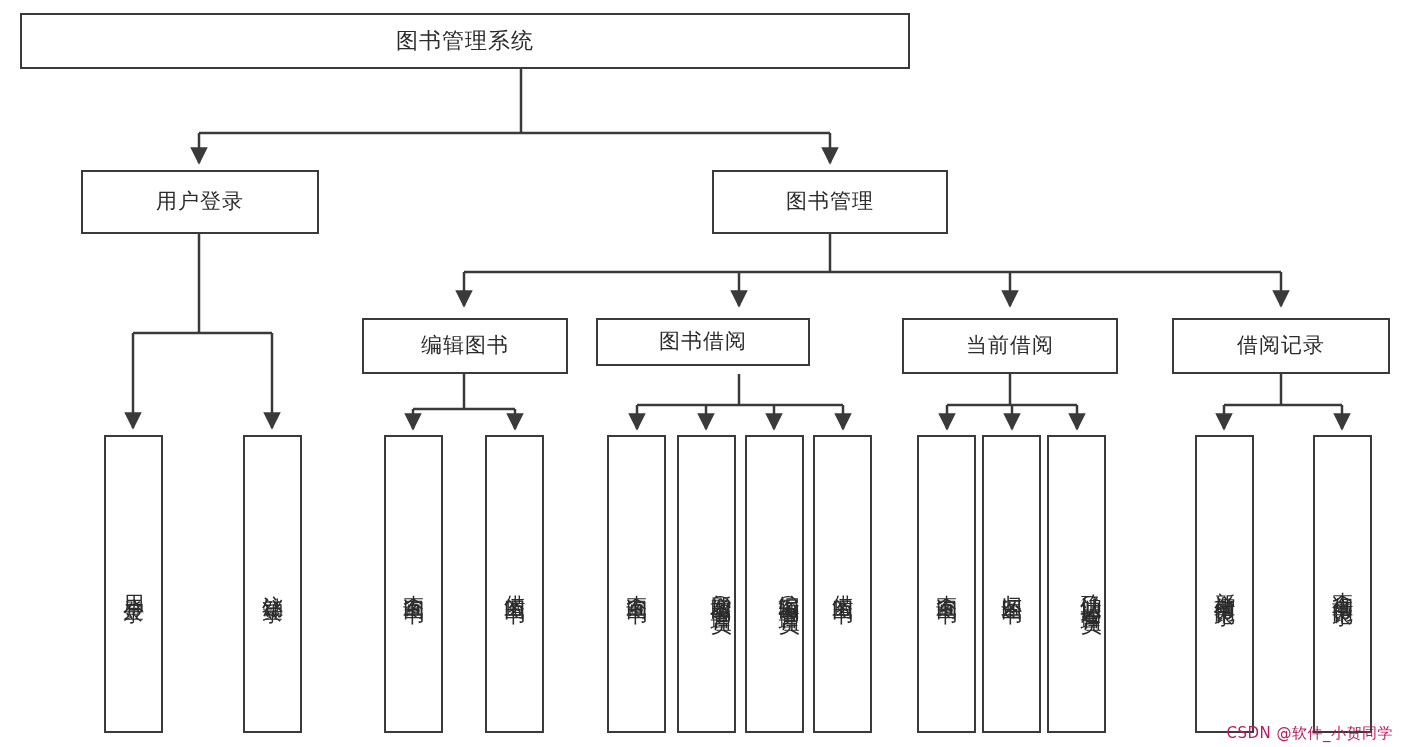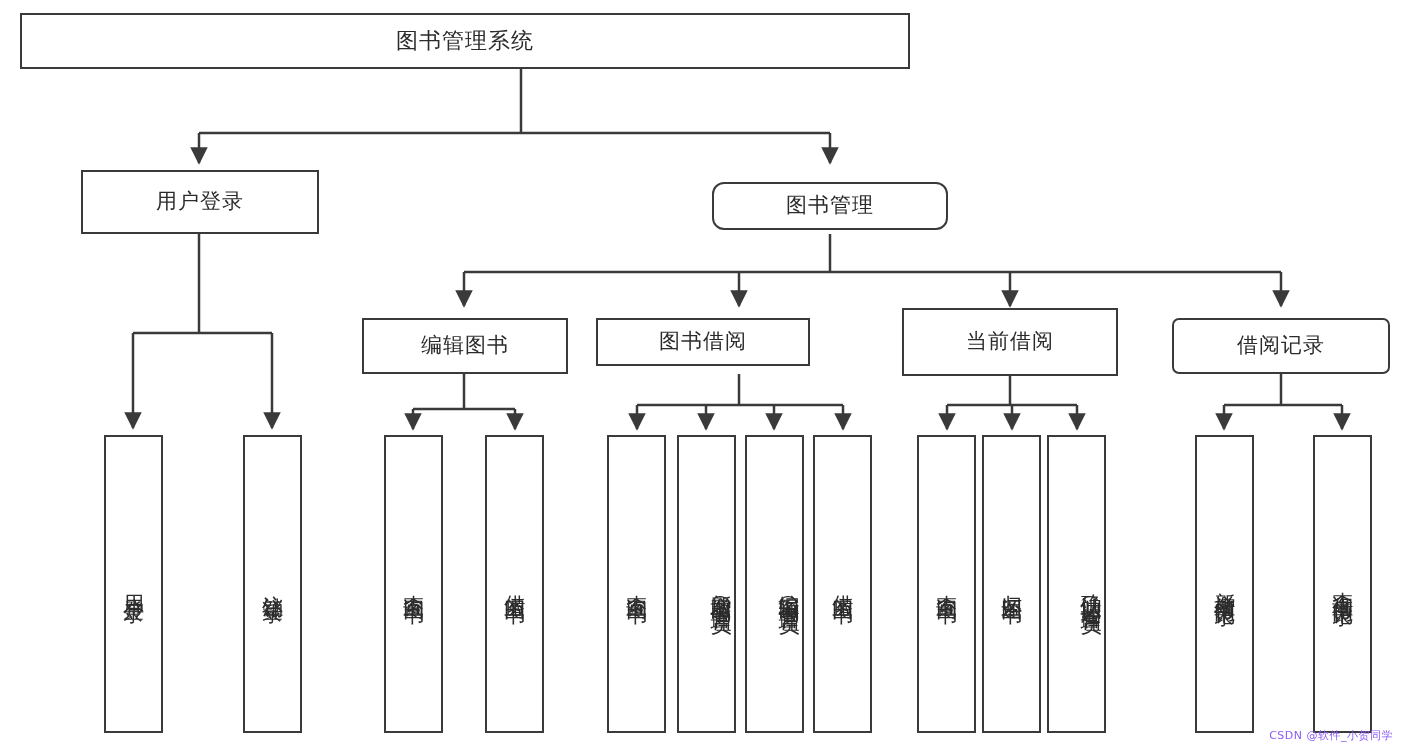--- a/index.html
+++ b/index.html
@@ -54,22 +54,22 @@
     line-height: 1.25;
   }
   .node.vert.centered {
     align-items: center;
     padding-top: 0;
   }
   .watermark {
     position: absolute;
     right: 12px;
     bottom: 4px;
-    font-size: 11px;
-    color: #8b5cf6;
+    font-size: 15px;
+    color: #be185d;
     letter-spacing: 0.5px;
     z-index: 5;
     white-space: nowrap;
     margin-left: 29px;
   }
 </style>
 </head>
 <body>
 
 <div id="canvas">
@@ -120,26 +120,26 @@
       <path d="M 1281 374 L 1281 405"></path>
       <path d="M 1224 405 L 1342 405"></path>
       <path d="M 1224 405 L 1224 429" marker-end="url(#arrow)"></path>
       <path d="M 1342 405 L 1342 429" marker-end="url(#arrow)"></path>
     </g>
   </svg>
 
   <div class="node horiz root" style="left:20px; top:13px; width:890px; height:56px;">图书管理系统</div>
 
   <div class="node horiz" style="left:81px; top:170px; width:238px; height:64px;">用户登录</div>
-  <div class="node horiz" style="left:712px; top:182px; width:236px; height:48px;border-radius:12px;">图书管理</div>
+  <div class="node horiz" style="left:712px; top:170px; width:236px; height:64px;">图书管理</div>
 
   <div class="node horiz" style="left:362px; top:318px; width:206px; height:56px;">编辑图书</div>
   <div class="node horiz" style="left:596px; top:318px; width:214px; height:48px;">图书借阅</div>
-  <div class="node horiz" style="left:902px; top:308px; width:216px; height:68px;">当前借阅</div>
-  <div class="node horiz" style="left:1172px; top:318px; width:218px; height:56px;border-radius:7px;">借阅记录</div>
+  <div class="node horiz" style="left:902px; top:318px; width:216px; height:56px;">当前借阅</div>
+  <div class="node horiz" style="left:1172px; top:318px; width:218px; height:56px;">借阅记录</div>
 
   <div class="node vert centered" style="left:104px; top:435px; width:59px; height:298px;">用户登录</div>
   <div class="node vert centered" style="left:243px; top:435px; width:59px; height:298px;">注销登录</div>
 
   <div class="node vert centered" style="left:384px; top:435px; width:59px; height:298px;">查询图书</div>
   <div class="node vert centered" style="left:485px; top:435px; width:59px; height:298px;">借阅图书</div>
 
   <div class="node vert centered" style="left:607px; top:435px; width:59px; height:298px;">查询图书</div>
   <div class="node vert" style="left:677px; top:435px; width:59px; height:298px;">新增图书（管理员）</div>
   <div class="node vert" style="left:745px; top:435px; width:59px; height:298px;">编辑图书（管理员）</div>

